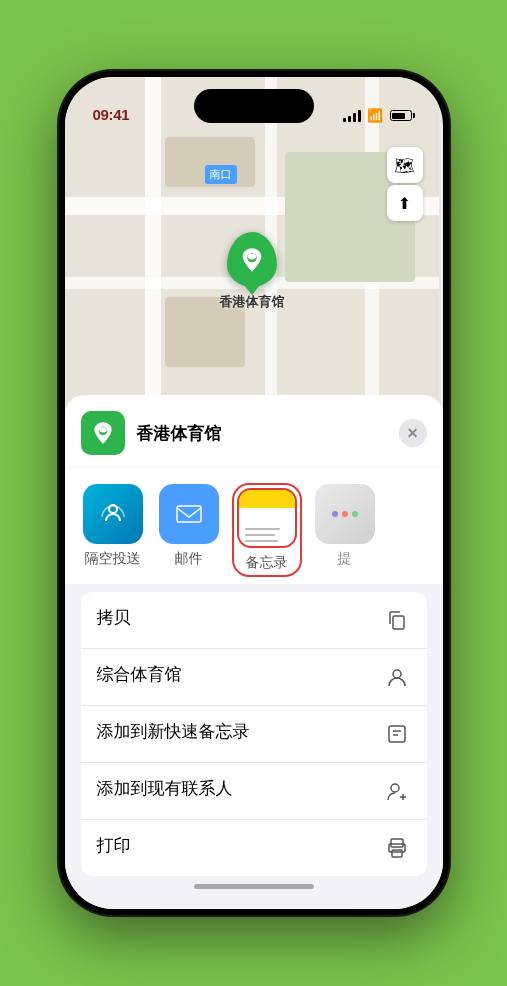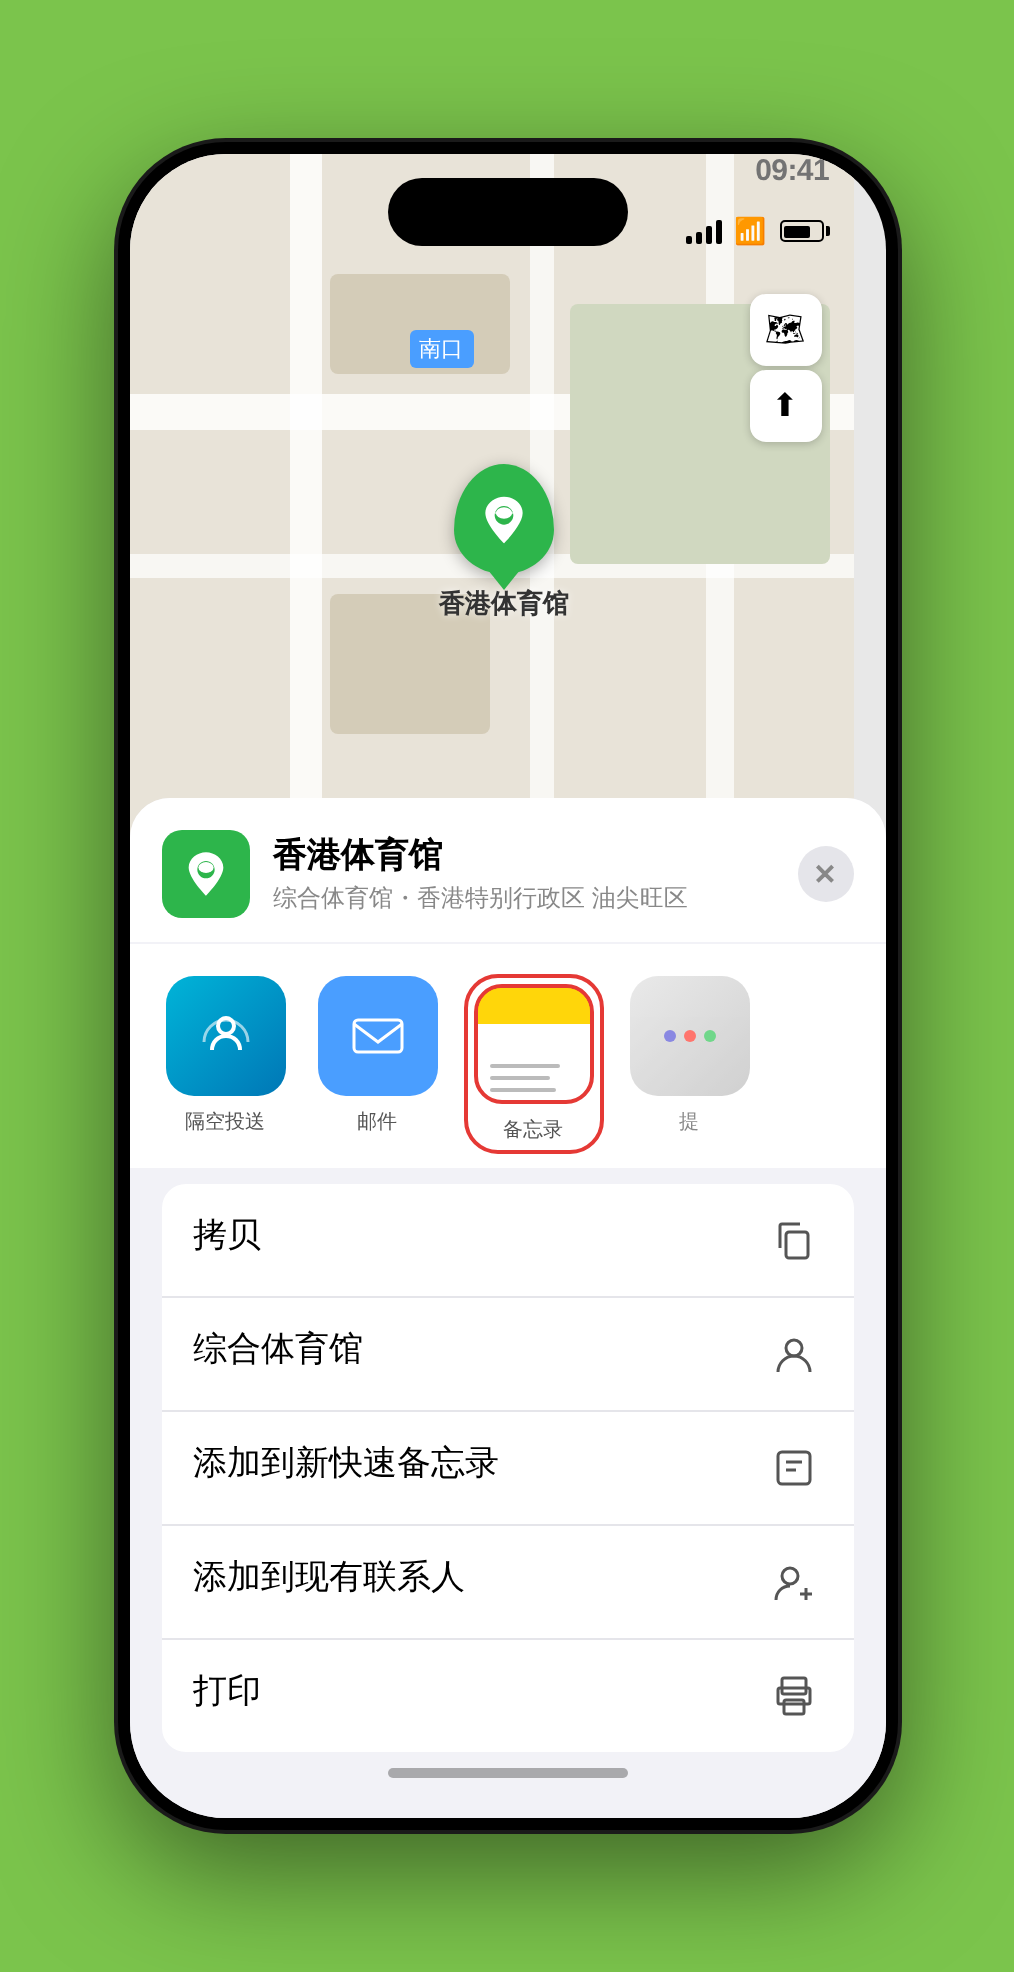--- a/index.html
+++ b/index.html
@@ -48,43 +48,42 @@
     
     .status-bar {
       position: absolute;
       top: 0; left: 0; right: 0;
       height: 54px;
       display: flex;
       align-items: flex-end;
       justify-content: space-between;
       padding: 0 28px 8px;
       z-index: 99;
-      color: #737373;
+      color: #7f1d1d;
       font-size: 15px;
       font-weight: 600;
-      flex-direction: column;
     }
 
     .status-time {
       font-size: 15px;
       font-weight: 700;
       letter-spacing: -0.3px;
     }
 
     .status-icons {
       display: flex;
       align-items: center;
       gap: 6px;
       font-size: 12px;
     }
 
     
     .map-bg {
       position: absolute;
-      top: 0; left: 0; right: 16px;
+      top: 0; left: 0; right: 4px;
       height: 420px;
       background: #e8e3d8;
       overflow: hidden;
     }
 
     .map-roads {
       position: absolute;
       top: 0; left: 0; right: 0; bottom: 0;
     }
 
@@ -340,21 +339,21 @@
     .share-icon.airdrop { background: linear-gradient(135deg, #00b4d8, #0077b6); }
     .share-icon.messages { background: #2db54b; }
     .share-icon.mail { background: #4a9eff; }
     .share-icon.notes {
       background: linear-gradient(180deg, #FFD60A 0%, #FFD60A 30%, #fff 30%);
       border: 2.5px solid #e53935;
     }
     .share-icon.more { background: linear-gradient(135deg, #e0e0e0, #bdbdbd); }
 
     .share-label {
-      font-size: 10px;
+      font-size: 14px;
       color: #555;
       text-align: left;
     }
 
     
     .action-list {
       margin-top: 8px;
       background: #fff;
       border-radius: 12px;
       margin-left: 16px;
@@ -505,21 +504,20 @@
 
       <div class="venue-header">
         <div class="venue-icon">
           <svg viewBox="0 0 24 24">
             <path d="M12 2C8 2 4 5 4 9c0 5 8 13 8 13s8-8 8-13c0-4-4-7-8-7zm0 4c2.2 0 4 1.8 4 4s-1.8 4-4 4-4-1.8-4-4 1.8-4 4-4z"></path>
             <ellipse cx="12" cy="9" rx="3.5" ry="2.5"></ellipse>
           </svg>
         </div>
         <div class="venue-info">
           <div class="venue-name">香港体育馆</div>
-          <div class="venue-subtitle">综合体育馆・香港特别行政区 油尖旺区</div>
         </div>
         <div class="close-btn">✕</div>
       </div>
 
       <div class="share-row">
 
         <div class="share-item">
           <div class="share-icon airdrop">
             <svg width="30" height="30" viewBox="0 0 30 30" fill="white">
               <circle cx="15" cy="10" r="4" fill="none" stroke="white" stroke-width="2"></circle>

